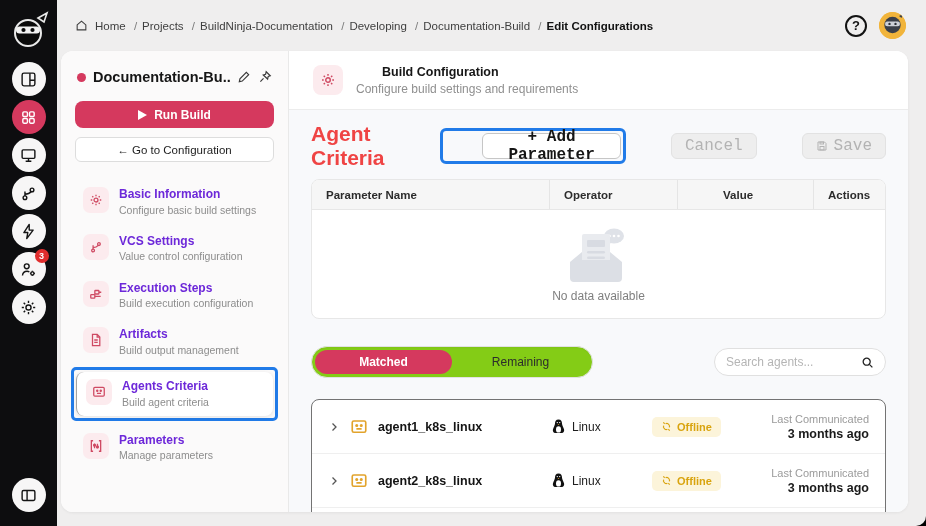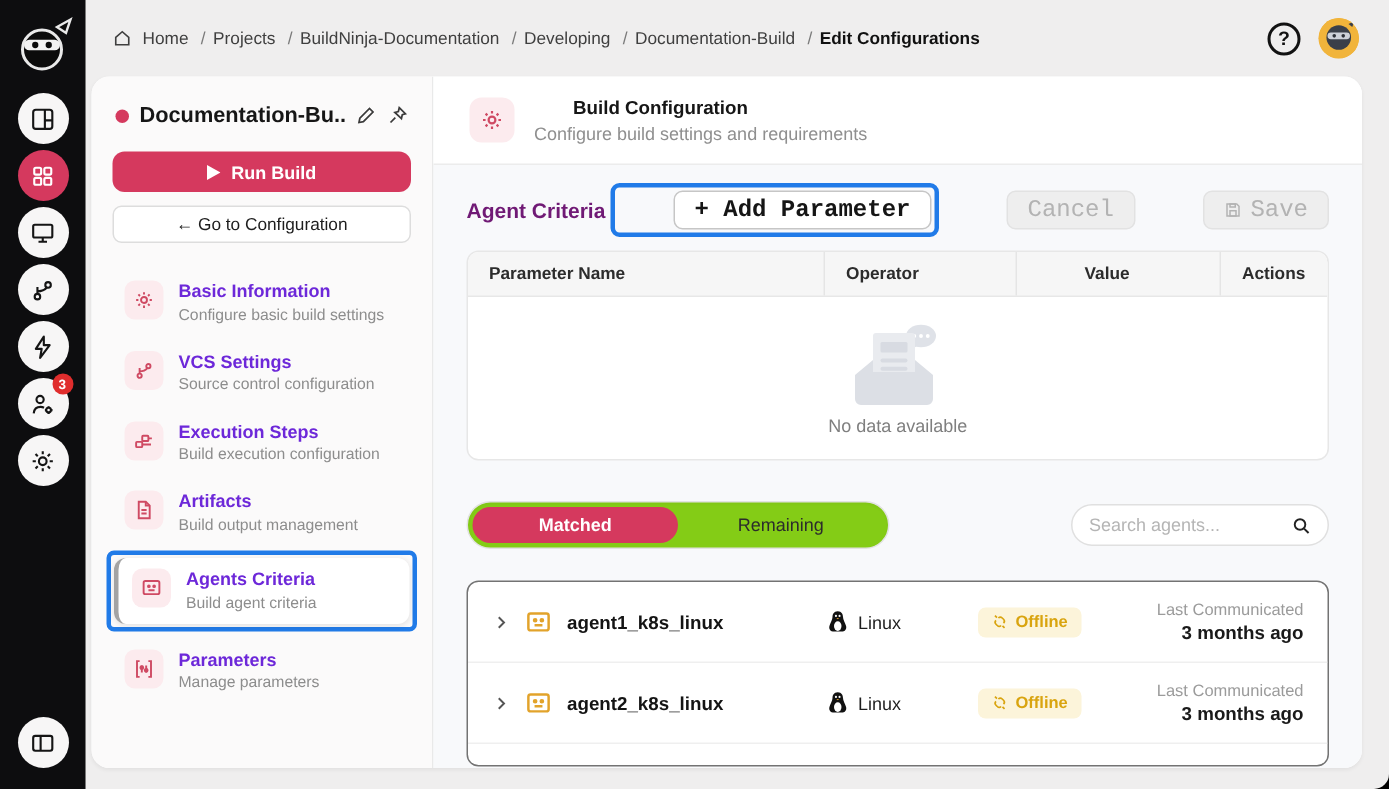--- a/index.html
+++ b/index.html
@@ -40,33 +40,33 @@
   .mini-ico { width:14px; height:14px; color:#3a3a3a; cursor:pointer; flex-shrink:0; }
   .run-btn { width:100%; height:27px; background:#d5395e; border:none; border-radius:8px; color:#fff; font-weight:bold; font-size:12px; display:flex; align-items:center; justify-content:center; gap:7px; cursor:pointer; margin-bottom:9px; font-family:inherit; }
   .goto-btn { width:100%; height:25px; background:#fff; border:1px solid #ddd; border-radius:6px; color:#1d1d1d; font-size:11.5px; cursor:pointer; margin-bottom:18px; font-family:inherit; }
   .nav-item { display:flex; gap:10px; padding:7px 8px; border-radius:8px; cursor:pointer; align-items:flex-start; margin-bottom:3px; }
   .nav-ico { width:26px; height:26px; border-radius:7px; background:#fcebee; color:#cf4a63; display:flex; align-items:center; justify-content:center; flex-shrink:0; }
   .nav-ico svg { width:14px; height:14px; }
   .nav-txt { min-width:0; }
   .nav-title { font-size:12px; font-weight:bold; color:#6d28d9; line-height:1.3; }
   .nav-sub { font-size:10.5px; color:#8d8d8d; line-height:1.35; white-space:nowrap; }
   .hl-box { border:3px solid #217be8; border-radius:5px; padding:2px; margin:2px -4px 5px; }
-  .nav-item.selected { background:#fff; border-left:3px solid #a3a3a3; border-radius:8px; box-shadow:0 1px 4px rgba(0,0,0,.10); margin-bottom:0; padding-left:9px; }
+  .nav-item.selected { background:#fff; border-left:1px solid #a3a3a3; border-radius:8px; box-shadow:0 1px 4px rgba(0,0,0,.10); margin-bottom:0; padding-left:9px; }
 
   
   .main { flex:1; display:flex; flex-direction:column; background:#f8f9fb; min-width:0; }
   .main-head { background:#fff; border-bottom:1px solid #ececec; padding:10px 24px; display:flex; align-items:center; gap:13px; height:59px; flex-shrink:0; }
   .main-ico { width:30px; height:30px; border-radius:8px; background:#fcebee; color:#cf4a63; display:flex; align-items:center; justify-content:center; }
   .main-ico svg { width:16px; height:16px; }
   .mh-title { font-size:12.5px; font-weight:bold; color:#161616;margin-left:26px; }
   .mh-sub { font-size:12px; color:#8f8f8f; margin-top:3px; }
 
   .content { padding:12px 22px 0; flex:1; min-height:0; overflow:hidden; }
   .section-row { display:flex; align-items:center; margin-bottom:9px; }
-  .section-title { font-size:14px; font-weight:bold; color:#701a75; }
+  .section-title { font-size:21px; font-weight:bold; color:#ef4444; }
   .actions { margin-left:auto; display:flex; align-items:center; gap:8px; }
   .btn { border-radius:6px; font-size:16px; height:26px; padding:0 13px; cursor:pointer; font-family:Liberation Mono, monospace; display:flex; align-items:center; gap:6px;margin-left:37px; }
   .btn-add { background:#fff; border:1px solid #c6c6c6; color:#151515; font-weight:600; }
   .hl-wrap { border:3px solid #217be8; border-radius:6px; padding:2px; }
   .btn-disabled { background:#eeeeee; border:1px solid #e2e2e2; color:#b3b3b3; cursor:default; }
   .btn-disabled svg { width:12px; height:12px; }
 
   .table-card { background:#fff; border:1px solid #e7e7e7; border-radius:8px; overflow:hidden; margin-bottom:27px; }
   .t-head { display:flex; background:#f6f6f6; border-bottom:1px solid #e7e7e7; height:30px; align-items:center; font-size:11.5px; font-weight:bold; color:#2c2c2c; }
   .t-col { padding:0 14px; height:100%; display:flex; align-items:center; }
@@ -239,21 +239,21 @@
         <div class="nav-item">
           <span class="nav-ico">
             <svg viewBox="0 0 24 24" fill="none" stroke="currentColor" stroke-width="2.2">
                 <circle cx="7" cy="18" r="2.4"></circle>
                 <circle cx="17" cy="7" r="2.4"></circle>
                 <path d="M7 15.5V9M7 13c6 0 7.5-2 9-3.8"></path>
               </svg>
           </span>
           <span class="nav-txt">
             <div class="nav-title">VCS Settings</div>
-            <div class="nav-sub">Source control configuration</div>
+            <div class="nav-sub">Value control configuration</div>
           </span>
         </div>
 
         <div class="nav-item">
           <span class="nav-ico">
             <svg viewBox="0 0 24 24" fill="none" stroke="currentColor" stroke-width="2.2">
                 <rect x="3" y="13" width="7" height="6" rx="1"></rect>
                 <rect x="10" y="6" width="7" height="6" rx="1"></rect>
                 <path d="M10 16h10M17 9h4"></path>
               </svg>

